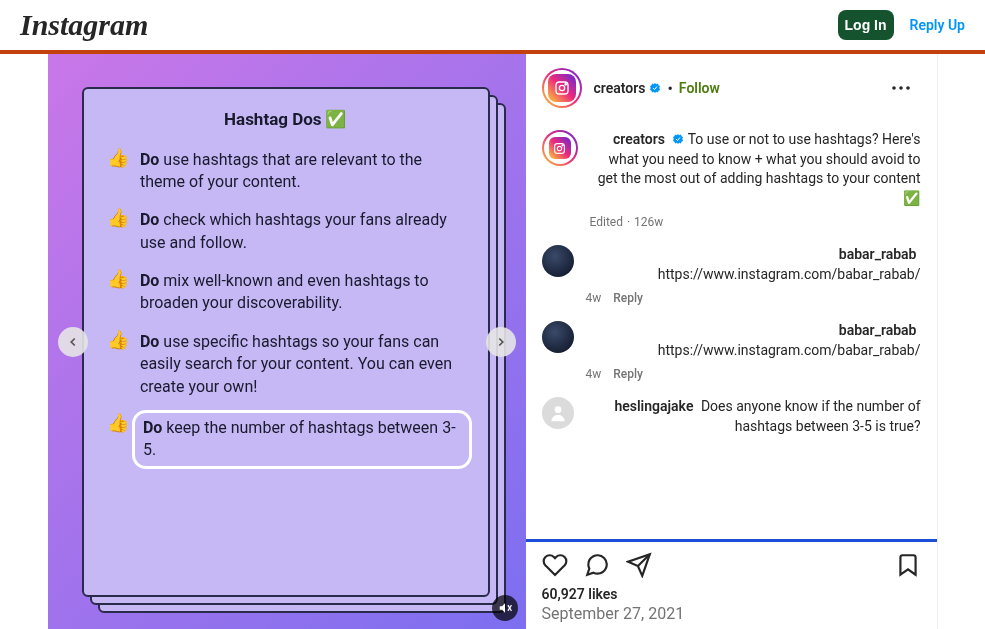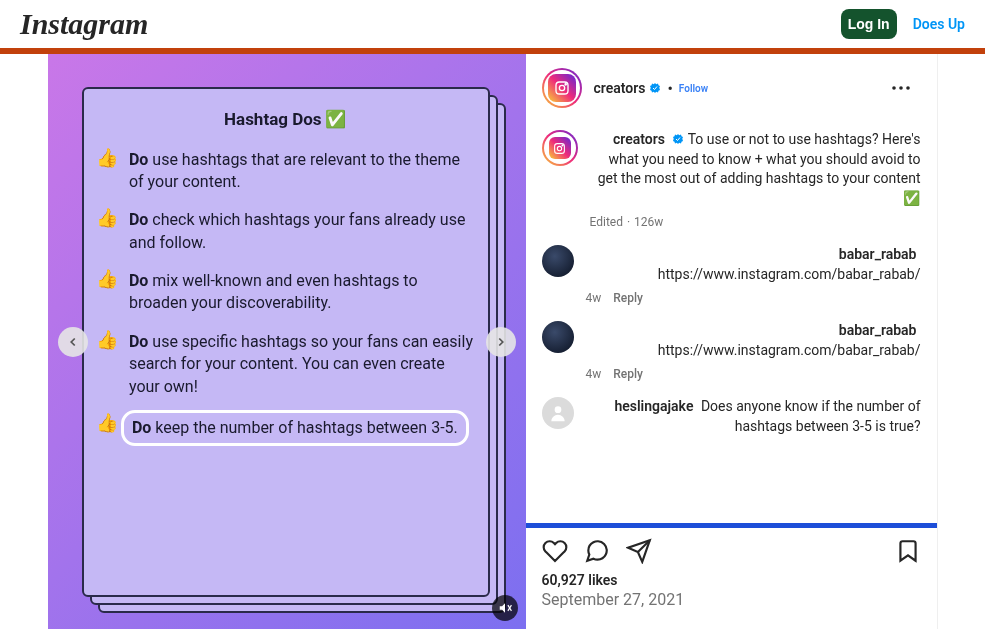--- a/index.html
+++ b/index.html
@@ -1,34 +1,34 @@
 <!DOCTYPE html>
 <html><head>
 <meta charset="utf-8">
 <style>
 * { margin: 0; padding: 0; box-sizing: border-box; }
 body { font-family: -apple-system, BlinkMacSystemFont, "Segoe UI", Roboto, Helvetica, Arial, sans-serif; background: #fff; width: 985px; height: 629px; overflow: hidden; }
 
 
-.header { height: 54px; border-bottom: 6px solid #c2410c; display: flex; align-items: center; justify-content: space-between; padding: 0 20px; }
+.header { height: 54px; border-bottom: 4px solid #c2410c; display: flex; align-items: center; justify-content: space-between; padding: 0 20px; }
 .logo { font-family: 'Brush Script MT', cursive; font-size: 30px; font-weight: 600; color: #262626; font-style: italic; }
 .header-right { display: flex; align-items: center; gap: 16px; }
 .login-btn { background: #14532d; color: #fff; border: none; padding: 7px 7px; border-radius: 8px; font-weight: 600; font-size: 14px; cursor: pointer; }
 .signup-link { color: #0095f6; font-weight: 600; font-size: 14px; cursor: pointer; }
 
 
 .main { display: flex; height: 575px; justify-content: center; padding-top: 0; }
 .post-container { display: flex; width: 890px; }
 
 
 .image-side { width: 478px; position: relative; background: linear-gradient(135deg, #c977e8 0%, #7c6ff0 100%); display: flex; align-items: center; justify-content: center; }
 .card-stack { position: relative; width: 430px; height: 540px; margin-top: 10px; }
 .card-bg2 { position: absolute; top: 26px; left: 26px; width: 408px; height: 510px; background: #c5b8f5; border: 2px solid #2a2a4a; border-radius: 6px; }
 .card-bg1 { position: absolute; top: 18px; left: 18px; width: 408px; height: 510px; background: #c5b8f5; border: 2px solid #2a2a4a; border-radius: 6px; }
-.card-main { position: absolute; top: 10px; left: 10px; width: 408px; height: 510px; background: #c5b8f5; border: 2px solid #2a2a4a; border-radius: 6px; padding: 20px 13px; }
+.card-main { position: absolute; top: 10px; left: 10px; width: 408px; height: 510px; background: #c5b8f5; border: 2px solid #2a2a4a; border-radius: 6px; padding: 20px 24px; }
 .card-title { text-align: center; font-weight: 700; font-size: 17px; color: #1a1a2e; margin-bottom: 20px; }
 .do-item { display: flex; gap: 10px; margin-bottom: 16px; align-items: flex-start; }
 .do-item .thumb { font-size: 18px; margin-top: -2px; flex-shrink: 0; }
 .do-item .do-text { font-size: 16px; color: #1a1a2e; line-height: 1.4; }
 .do-item .do-text b { font-weight: 700; }
 .highlight-box { border: 3px solid #ffffff; border-radius: 14px; padding: 4px 8px; margin: -4px -8px; }
 .nav-arrow { position: absolute; width: 30px; height: 30px; background: rgba(230,230,230,0.9); border-radius: 50%; display: flex; align-items: center; justify-content: center; cursor: pointer; color: #555; }
 .nav-left { left: 10px; top: 50%; transform: translateY(-50%); }
 .nav-right { right: 10px; top: 50%; transform: translateY(-50%); }
 .mute-icon { position: absolute; bottom: 8px; right: 8px; width: 26px; height: 26px; background: rgba(0,0,0,0.7); border-radius: 50%; display: flex; align-items: center; justify-content: center; color: #fff; font-size: 14px; }
@@ -37,56 +37,56 @@
 .info-side { width: 412px; border-right: 1px solid #efefef; display: flex; flex-direction: column; position: relative; }
 .post-header { display: flex; align-items: center; padding: 14px 16px; gap: 12px; }
 .avatar-ring { width: 40px; height: 40px; border-radius: 50%; background: linear-gradient(45deg, #f9ce34, #ee2a7b, #6228d7); padding: 2px; display: flex; align-items: center; justify-content: center; flex-shrink: 0; }
 .avatar-inner { width: 100%; height: 100%; border-radius: 50%; background: #fff; display: flex; align-items: center; justify-content: center; }
 .avatar-ig { width: 28px; height: 28px; border-radius: 8px; background: linear-gradient(45deg, #f9ce34, #ee2a7b, #6228d7); display: flex; align-items: center; justify-content: center; }
 .avatar-ig svg { width: 16px; height: 16px; }
 .username-row { display: flex; align-items: center; gap: 4px; }
 .username { font-weight: 600; font-size: 14px; color: #262626; }
 .verified { width: 12px; height: 12px; }
 .dot-sep { color: #262626; margin: 0 2px; }
-.follow-link { color: #3b82f6; font-weight: 600; font-size: 10px; cursor: pointer; }
+.follow-link { color: #4d7c0f; font-weight: 600; font-size: 14px; cursor: pointer; }
 .more-btn { margin-left: auto; cursor: pointer; padding: 8px; }
 
 
 .comments { flex: 1; overflow-y: hidden; padding: 8px 16px; }
 .comment { display: flex; gap: 12px; margin-bottom: 14px; }
 .comment-avatar { width: 32px; height: 32px; border-radius: 50%; flex-shrink: 0; }
 .avatar-ring-sm { width: 36px; height: 36px; border-radius: 50%; background: linear-gradient(45deg, #f9ce34, #ee2a7b, #6228d7); padding: 2px; display: flex; align-items: center; justify-content: center; flex-shrink: 0; }
 .avatar-ring-sm .avatar-inner { width: 100%; height: 100%; }
 .avatar-ring-sm .avatar-ig { width: 22px; height: 22px; border-radius: 6px; }
 .avatar-ring-sm .avatar-ig svg { width: 13px; height: 13px; }
 .comment-body { flex: 1; font-size: 14px; color: #262626; line-height: 1.4; word-break: break-word; text-align: right; }
 .comment-user { font-weight: 600; margin-right: 4px; }
 .comment-meta { font-size: 12px; color: #737373; margin-top: 6px; display: flex; gap: 12px; }
 .comment-meta .reply { cursor: pointer; font-weight: 500; }
 .avatar-dark { background: radial-gradient(circle at 40% 35%, #3a4a6a, #0a1120); }
 .avatar-gray { background: #dbdbdb; display: flex; align-items: center; justify-content: center; color: #fff; }
 
 
-.actions-section { border-top: 5px solid #1d4ed8; padding: 10px 16px 20px; }
+.actions-section { border-top: 3px solid #1d4ed8; padding: 10px 16px 6px; }
 .action-row { display: flex; align-items: center; gap: 16px; margin-bottom: 8px; }
 .action-row .spacer { flex: 1; }
 .action-icon { cursor: pointer; }
 .likes { font-weight: 600; font-size: 14px; color: #262626; margin-bottom: 2px; }
 .post-date { font-size: 16px; color: #737373; }
 
 svg { display: block; }
 </style>
 </head>
 <body>
 
 <div class="header">
   <div class="logo">Instagram</div>
   <div class="header-right">
     <button class="login-btn">Log In</button>
-    <a class="signup-link">Does Up</a>
+    <a class="signup-link">Reply Up</a>
   </div>
 </div>
 
 <div class="main">
   <div class="post-container">
 
     <div class="image-side">
       <div class="card-stack">
         <div class="card-bg2"></div>
         <div class="card-bg1"></div>

